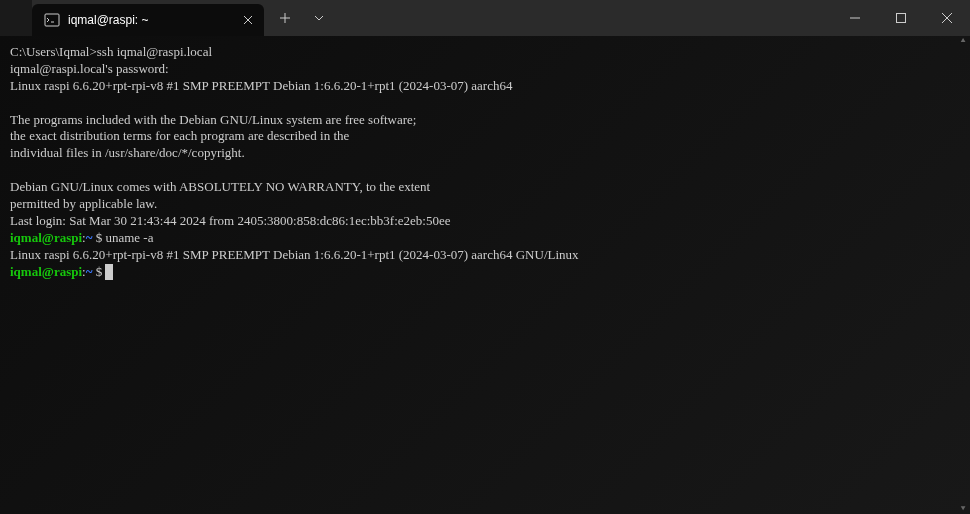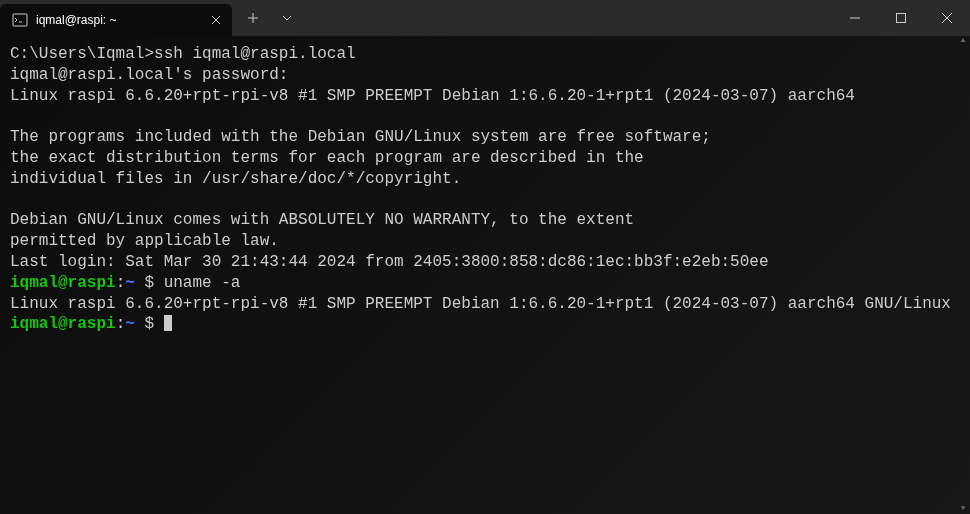--- a/index.html
+++ b/index.html
@@ -13,20 +13,21 @@
       background: #1a1a1a;
       font-family: 'Cascadia Code', 'Consolas', monospace;
       overflow: hidden;
       position: relative;
     }
     .titlebar {
       height: 36px;
       background: #2b2b2b;
       display: flex;
       align-items: stretch;
+      margin-left: 32px;
     }
     .tab {
       display: flex;
       align-items: center;
       background: #0c0c0c;
       padding: 0 8px 0 12px;
       gap: 8px;
       width: 232px;
       border-top-right-radius: 6px;
       border-top-left-radius: 6px;
@@ -86,25 +87,25 @@
     }
     .terminal {
       background: #0c0c0c;
       background: linear-gradient(135deg, #0c0c0c 0%, #181818 100%);
       height: calc(100% - 36px);
       padding: 8px 10px;
       position: relative;
       overflow: hidden;
     }
     .terminal-content {
-      font-size: 16px;
+      font-size: 13px;
       line-height: 1.30;
       color: #cccccc;
       white-space: pre-wrap;
-      font-family: Liberation Mono, monospace;
+      font-family: Liberation Serif, serif;
     }
     .prompt-user {
       color: #16c60c;
       font-weight: bold;
     }
     .prompt-path {
       color: #3b78ff;
       font-weight: bold;
     }
     .prompt-dollar {

